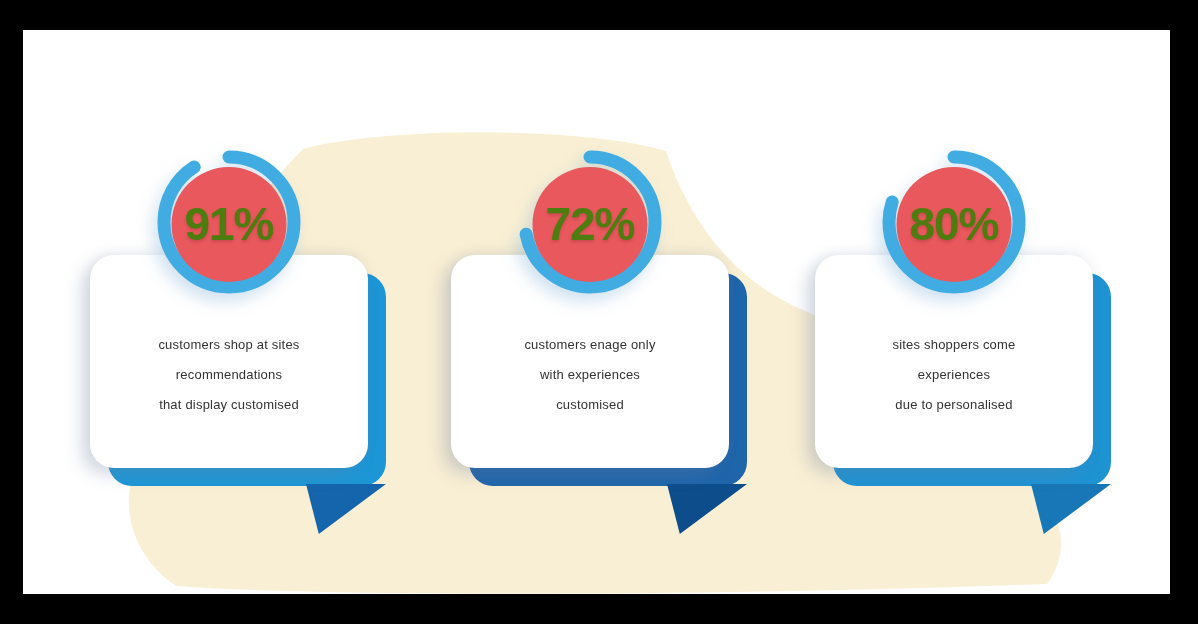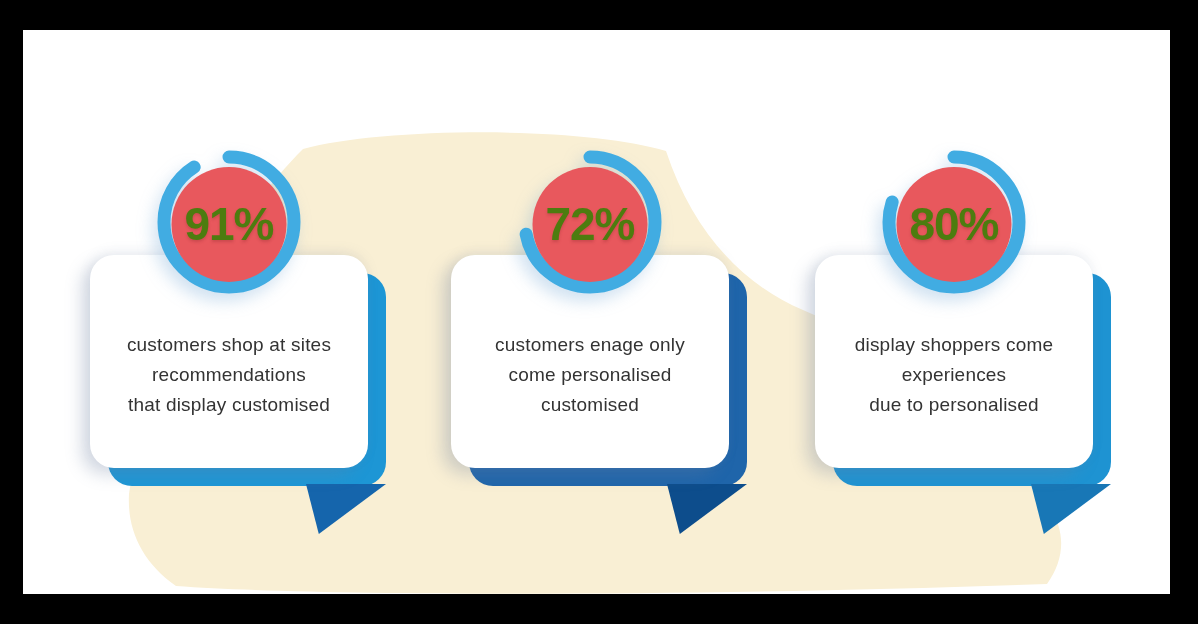--- a/index.html
+++ b/index.html
@@ -8,21 +8,21 @@
   .panel{position:absolute;left:23px;top:30px;width:1147px;height:564px;background:#fff;}
   .blob-svg{position:absolute;left:0;top:0;width:1198px;height:624px;pointer-events:none;}
   .card{position:absolute;top:255px;width:278px;height:213px;}
   .card.c1{left:90px;} .card.c2{left:451px;} .card.c3{left:815px;}
   .bubble-shadow{position:absolute;left:18px;top:18px;width:278px;height:213px;border-radius:24px;}
   .bubble-tail{position:absolute;left:216px;top:229px;width:80px;height:50px;
                clip-path:polygon(0 0,100% 0,16% 100%);}
   .card-face{position:absolute;left:0;top:0;width:278px;height:213px;background:#fff;border-radius:24px;
              box-shadow:-9px 7px 16px rgba(110,130,160,.28), 0 -4px 12px rgba(110,130,160,.10);
              display:flex;align-items:center;justify-content:center;}
-  .stat-text{margin-top:26px;text-align:center;font-size:19px;line-height:30px;font-weight:500;
+  .stat-text{margin-top:26px;text-align:center;font-size:13px;line-height:30px;font-weight:500;
              color:#333;letter-spacing:.2px;}
   .stat-text span{display:block;}
   .badge{position:absolute;left:67px;top:-105px;width:144px;height:144px;}
   .badge svg{position:absolute;left:0;top:0;filter:drop-shadow(-5px 8px 8px rgba(90,150,205,.28));}
   .percent-label{position:absolute;left:0;top:0;width:144px;height:144px;display:flex;align-items:center;
                  justify-content:center;padding-top:3px;box-sizing:border-box;
                  font-size:46px;font-weight:bold;color:#4d7c0f;letter-spacing:-1px;
                  text-shadow:0 2px 3px rgba(120,30,35,.25);}
 </style>
 </head>
@@ -60,39 +60,39 @@
       <div class="percent-label">91%</div>
     </div>
   </div>
 
   <div class="card c2">
     <div class="bubble-shadow" style="background: rgb(31, 101, 170);"></div>
     <div class="bubble-tail" style="background: rgb(13, 77, 140);"></div>
     <div class="card-face">
       <div class="stat-text">
         <span>customers enage only</span>
-        <span>come personalised</span>
+        <span>with experiences</span>
         <span>customised</span>
       </div>
     </div>
     <div class="badge">
       <svg width="144" height="144" viewBox="0 0 144 144">
         <circle cx="72" cy="72" r="65" fill="none" stroke-width="13" stroke-linecap="round" pathLength="100" transform="rotate(-90 72 72)" stroke="#41ace2" stroke-dasharray="72 28"></circle>
         <circle cx="72" cy="74.5" r="57.5" fill="#e8585d"></circle>
       </svg>
       <div class="percent-label">72%</div>
     </div>
   </div>
 
   <div class="card c3">
     <div class="bubble-shadow" style="background: rgb(30, 147, 210);"></div>
     <div class="bubble-tail" style="background: rgb(24, 119, 182);"></div>
     <div class="card-face">
       <div class="stat-text">
-        <span>display shoppers come</span>
+        <span>sites shoppers come</span>
         <span>experiences</span>
         <span>due to personalised</span>
       </div>
     </div>
     <div class="badge">
       <svg width="144" height="144" viewBox="0 0 144 144">
         <circle cx="72" cy="72" r="65" fill="none" stroke-width="13" stroke-linecap="round" pathLength="100" transform="rotate(-90 72 72)" stroke="#41ace2" stroke-dasharray="80 20"></circle>
         <circle cx="72" cy="74.5" r="57.5" fill="#e8585d"></circle>
       </svg>
       <div class="percent-label">80%</div>

